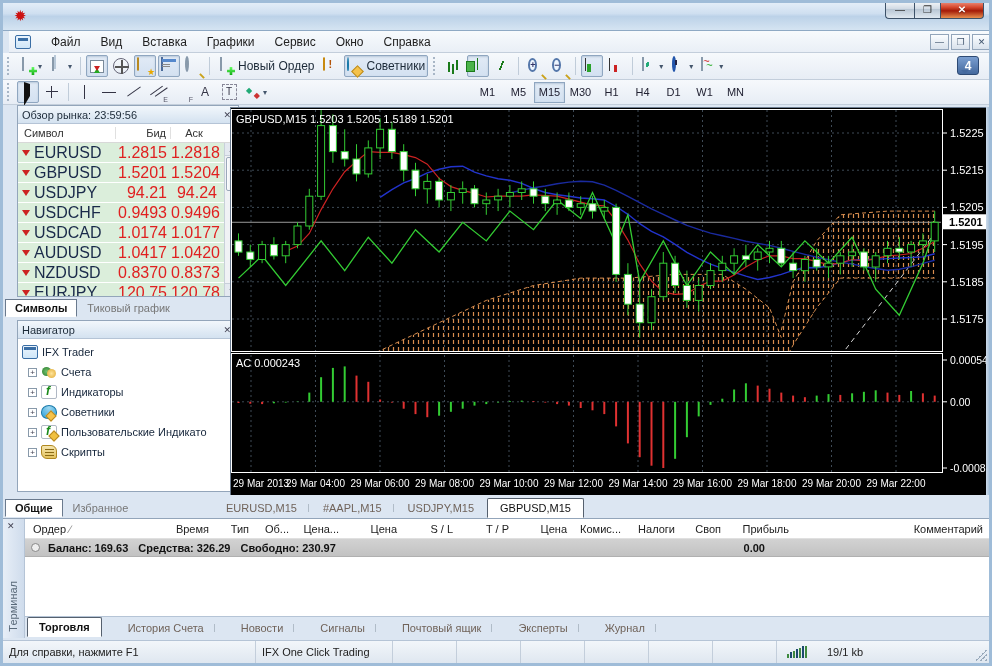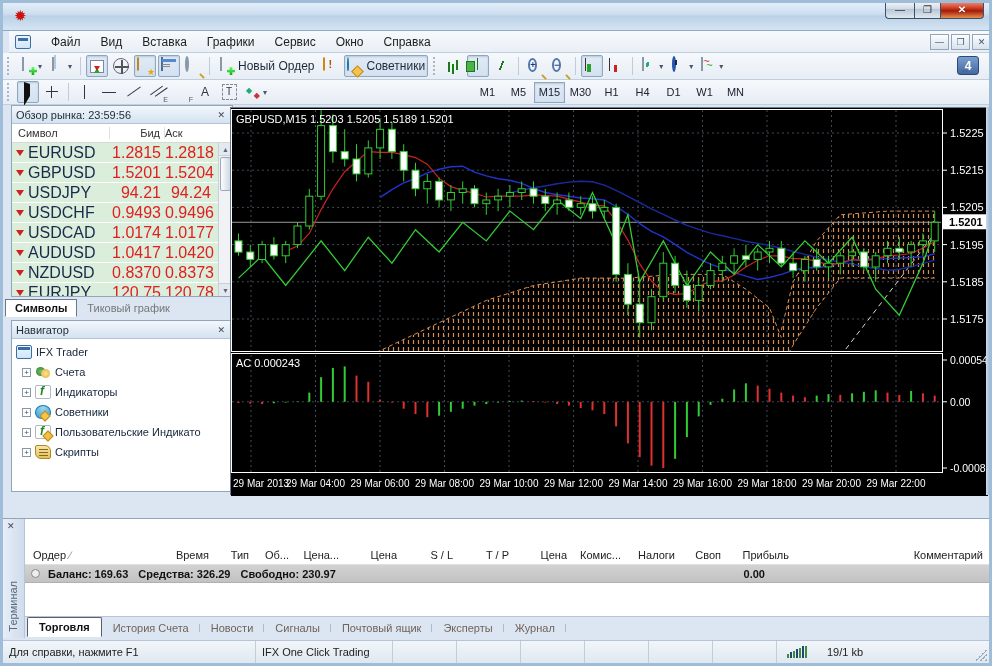--- a/index.html
+++ b/index.html
@@ -99,29 +99,29 @@
   .ic-lettr { font-size:12px; color:#334; line-height:16px; width:16px; text-align:center; }
   .ic-lbl { border:1px dashed #889; font-size:10px; color:#334; line-height:14px; width:15px; text-align:center; }
   .ic-arrows::before { content:"◆"; position:absolute; left:1px; top:2px; font-size:8px; color:#2a7; }
   .ic-arrows::after { content:"◆"; position:absolute; right:1px; bottom:0px; font-size:8px; color:#c33; }
   .tf-group { display:flex; margin-left:auto; margin-right:238px; }
   .tf { width:31px; height:21px; border:1px solid transparent; font-size:11px; color:#223; display:flex; align-items:center; justify-content:center; }
   .tf.pressed { border-color:#8fa6c0; background:linear-gradient(#e2ebf6,#d3e1f1); box-shadow:inset 0 1px 2px #b8c8da; }
   
   .main { position:absolute; left:0; top:102px; width:986px; height:390px; background:#dce6f2; }
   .left-col { position:absolute; left:0; top:0; width:226px; height:390px; }
-  .panel { position:absolute; left:8px; width:222px; border:1px solid #93a5ba; background:#fff; }
+  .panel { position:absolute; left:14px; width:222px; border:1px solid #93a5ba; background:#fff; }
   .ptitle { height:18px; background:linear-gradient(#f2f7fc,#d4e2f0); border-bottom:1px solid #b5c4d6;
             font-size:11px; color:#1c2a38; display:flex; align-items:center; padding:0 4px; }
   .ptitle .px { margin-left:auto; font-size:9px; color:#445; padding:0 3px; }
   .mw { top:0; height:192px; overflow:hidden; }
   .mw-head { display:flex; height:19px; border-bottom:1px solid #d8d8d8; font-size:11px; color:#333; align-items:center; }
   .mw-head .c1 { width:98px; padding-left:6px; border-right:1px solid #e0e0e0; }
   .mw-head .c2 { width:55px; text-align:right; padding-right:4px; border-right:1px solid #e0e0e0; }
-  .mw-head .c3 { width:50px; text-align:left; padding-right:4px; }
+  .mw-head .c3 { width:50px; text-align:center; padding-right:4px; }
   .mw-rows { position:relative; height:153px; overflow:hidden; }
   .mw-row { display:flex; height:20px; align-items:center; background:#dbeedb; border-bottom:1px solid #fff; font-size:16px; }
   .mw-row .sym { width:98px; padding-left:4px; color:#1a2a4a; display:flex; align-items:center; gap:4px; }
   .arr-dn { width:0; height:0; border:4px solid transparent; border-top:6px solid #cc2222; margin-top:4px; }
   .mw-row .bid, .mw-row .ask { width:55px; text-align:right; padding-right:4px; color:#e02020; }
   .mw-row .ask { width:50px; }
   .mw-sb { position:absolute; right:0; top:0; width:14px; height:153px; background:#f0f2f5; border-left:1px solid #c8d0da; }
   .mw-sb .sa { height:13px; font-size:7px; color:#667; text-align:center; line-height:13px; background:#e4e9f0; border-bottom:1px solid #c8d0da; }
   .mw-sb .sa.dn { position:absolute; bottom:0; width:100%; border-top:1px solid #c8d0da; border-bottom:none; }
   .mw-sb .thumb { position:absolute; top:14px; left:1px; width:11px; height:34px; background:linear-gradient(90deg,#fdfdfd,#cdd8e4); border:1px solid #9aa8ba; border-radius:2px; }
@@ -155,31 +155,31 @@
   .ctab { padding:3px 12px; color:#70635a; border:1px solid transparent; position:relative; }
   .ctab.sep::after { content:""; position:absolute; right:0; top:5px; bottom:5px; width:1px; background:#b0bcc8; }
   .ctab.active { background:#fff; border:1px solid #55606e; border-bottom-color:#fff; color:#111; border-radius:2px 2px 0 0; }
   .navtabs { position:absolute; left:2px; bottom:1px; display:flex; font-size:11px; }
   
   .terminal { position:absolute; left:0; top:515px; width:986px; height:119px; background:#fff; border-top:1px solid #93a5ba; }
   .tstrip { position:absolute; left:0; top:0; width:22px; height:119px; background:linear-gradient(90deg,#e7eef7,#cfdcec); border-right:1px solid #b5c4d6; }
   .tstrip .tx { position:absolute; top:2px; left:4px; font-size:9px; color:#445; }
   .tstrip .vt { position:absolute; bottom:6px; left:4px; writing-mode:vertical-rl; transform:rotate(180deg); font-size:11px; color:#5a6a7a; }
   .tbody { position:absolute; left:22px; top:0; right:0; bottom:0; }
-  .thead { display:flex; height:20px; align-items:center; font-size:11px; color:#222; border-bottom:1px solid #e0e0e0; background:#fff;margin-top:26px; }
+  .thead { display:flex; height:20px; align-items:center; font-size:11px; color:#222; border-bottom:1px solid #e0e0e0; background:#fff; }
   .th { text-align:right; padding-right:6px; flex:none; }
   .th.first { text-align:left; padding-left:8px; }
   .th.last { flex:1; }
   .w90{width:90px}.w100{width:100px}.w40{width:40px}.w50{width:50px}.w58{width:58px}.w56{width:56px}.w54{width:54px}.w46{width:46px}.w68{width:68px}
   .balrow { position:relative; height:18px; background:linear-gradient(#d2d2d2,#c2c2c2); border-bottom:1px solid #b0b0b0;
             display:flex; align-items:center; font-size:11px; font-weight:bold; color:#111; }
   .balrow .dot { width:9px; height:9px; border:1px solid #888; border-radius:50%; background:#eee; margin:0 8px 0 6px; }
   .balrow b { margin-right:10px; font-weight:bold; }
   .balrow .profit { position:absolute; left:660px; width:80px; text-align:right; }
-  .ttabs { position:absolute; left:0; bottom:0; right:0; height:21px; background:#dce6f2; border-top:1px solid #b5c4d6; display:flex; align-items:flex-end; font-size:11px; }
+  .ttabs { position:absolute; left:0; bottom:0; right:0; height:21px; background:#dce6f2; border-top:1px solid #b5c4d6; display:flex; align-items:flex-end; font-size:11px;gap:15px; }
   .ttab { padding:3px 11px; color:#70635a; position:relative; }
   .ttab.sep::after { content:""; position:absolute; right:0; top:5px; bottom:5px; width:1px; background:#b0bcc8; }
   .ttab.active { background:#fff; border:1px solid #55606e; border-bottom-color:#fff; color:#111; font-weight:bold; border-radius:2px 2px 0 0; margin-left:2px; }
   
   .statusbar { position:absolute; left:0; top:637px; width:986px; height:23px; background:linear-gradient(#f2f6fa,#dfe7f0);
                border-top:1px solid #b5c4d6; display:flex; align-items:center; font-size:11px; color:#222; }
   .scell { height:100%; display:flex; align-items:center; padding:0 6px; border-right:1px solid #c3cedb; }
   .sig { display:flex; align-items:flex-end; gap:1px; height:12px; padding:0 4px; }
   .sig i { width:2px; background:#3e8a3e; }
   .sig i:nth-child(even){ background:#1d4a6e; }
@@ -729,20 +729,32 @@
             <text x="407" y="379" fill="#ffffff" font-size="10" text-anchor="middle" font-family="Liberation Sans, sans-serif">29 Mar 14:00</text>
             <text x="471.5" y="379" fill="#ffffff" font-size="10" text-anchor="middle" font-family="Liberation Sans, sans-serif">29 Mar 16:00</text>
             <text x="536" y="379" fill="#ffffff" font-size="10" text-anchor="middle" font-family="Liberation Sans, sans-serif">29 Mar 18:00</text>
             <text x="600.5" y="379" fill="#ffffff" font-size="10" text-anchor="middle" font-family="Liberation Sans, sans-serif">29 Mar 20:00</text>
             <text x="665" y="379" fill="#ffffff" font-size="10" text-anchor="middle" font-family="Liberation Sans, sans-serif">29 Mar 22:00</text>
           </svg></div>
       <div class="chart-vsb"></div>
     </div>
   </div>
 
+  <div class="tabsrow">
+    <div class="navtabs">
+      <span class="ptab active">Общие</span>
+      <span class="ptab">Избранное</span>
+    </div>
+    <div class="chart-tabs">
+      <span class="ctab sep">EURUSD,M15</span>
+      <span class="ctab sep">#AAPL,M15</span>
+      <span class="ctab">USDJPY,M15</span>
+      <span class="ctab active">GBPUSD,M15</span>
+    </div>
+  </div>
 
   <div class="terminal">
     <div class="tstrip">
       <span class="tx">✕</span>
       <span class="vt">Терминал</span>
     </div>
     <div class="tbody">
       <div class="thead">
         <span class="th first w90"><span>Ордер</span> <span style="color:#888;">∕</span></span>
         <span class="th w100">Время</span>

